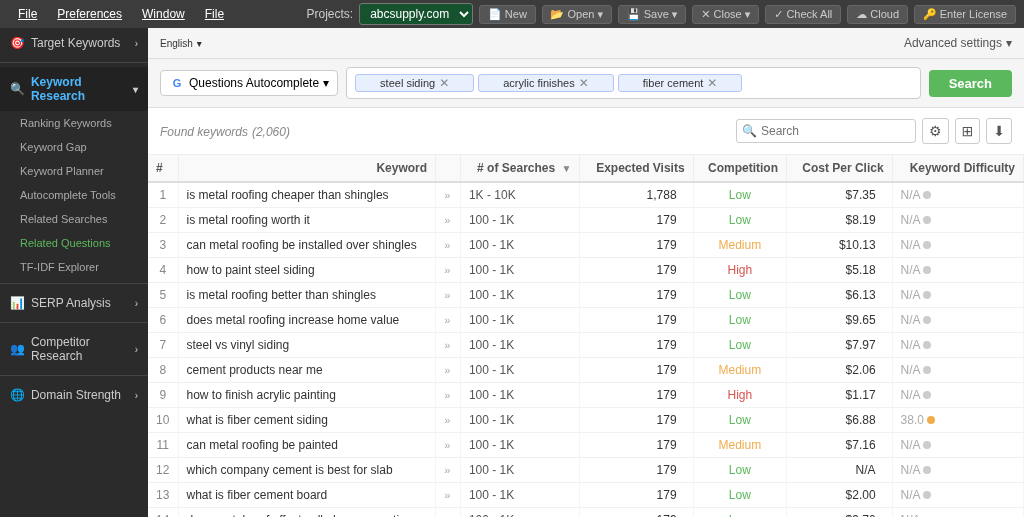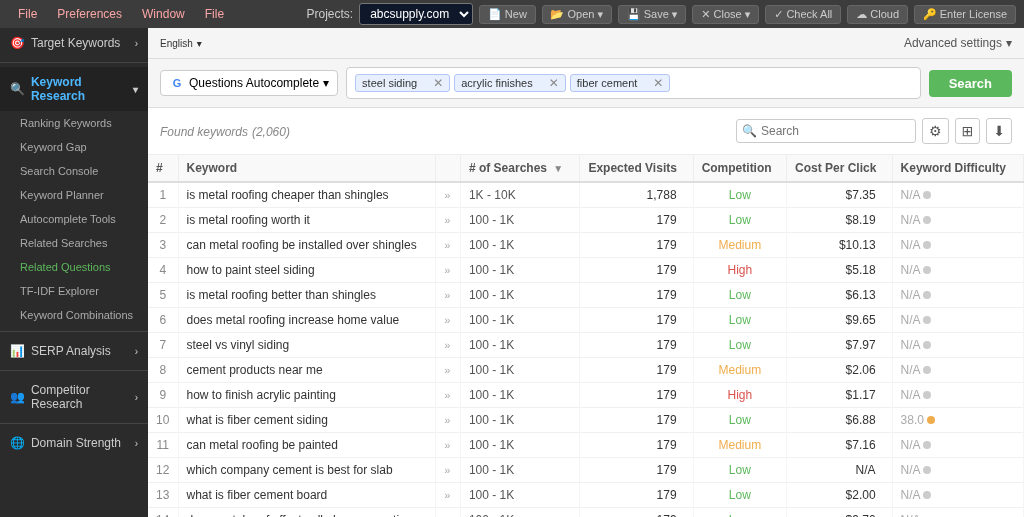--- a/index.html
+++ b/index.html
@@ -11,31 +11,32 @@
       color: #ccc;
       display: flex;
       align-items: center;
       padding: 0 8px;
       height: 28px;
       font-size: 12px;
     }
     .menu-bar .menu-item {
       padding: 4px 10px;
       cursor: pointer;
-      color: #fca5a5;
+      color: #ffffff;
+      text-decoration: underline;
     }
     .menu-bar .projects-section {
       margin-left: auto;
       display: flex;
       align-items: center;
       gap: 6px;
     }
     .projects-label { color: #ccc; }
     .projects-select {
-      background: #0f172a;
+      background: #14532d;
       color: #fff;
       border: 1px solid #777;
       padding: 2px 6px;
       font-size: 12px;
       border-radius: 3px;
     }
     .toolbar-btn {
       background: #555;
       color: #ccc;
       border: 1px solid #666;
@@ -173,24 +174,24 @@
       padding: 4px 8px;
       flex: 1;
       min-height: 32px;
     }
     .tag {
       display: flex;
       align-items: center;
       background: #e8f0fe;
       border: 1px solid #b3c6f7;
       border-radius: 3px;
-      padding: 2px 6px;
+      padding: 2px 24px;
       font-size: 11px;
       color: #333;
-      gap: 16px;
+      gap: 4px;
     }
     .tag .tag-remove {
       cursor: pointer;
       color: #888;
       font-size: 12px;
       line-height: 1;
     }
     .search-btn {
       background: #5cb85c;
       color: #fff;
@@ -268,21 +269,21 @@
     }
     thead th {
       padding: 6px 8px;
       text-align: left;
       color: #555;
       font-weight: 600;
       border-right: 1px solid #eee;
       white-space: nowrap;
     }
     thead th:first-child { width: 30px; }
-    thead th.sortable { cursor: pointer; }
+    thead th.sortable { cursor: pointer; text-align: right; }
     thead th .sort-arrow { margin-left: 3px; color: #888; font-size: 10px; }
     tbody tr { border-bottom: 1px solid #f0f0f0; }
     tbody td {
       padding: 5px 8px;
       color: #333;
       border-right: 1px solid #f5f5f5;
       white-space: nowrap;
     }
     tbody td.row-num { color: #888; text-align: center; width: 30px; }
     tbody td.keyword-cell { color: #333; max-width: 240px; }
@@ -335,27 +336,25 @@
     <div class="sidebar-divider"></div>
 
     <div class="sidebar-group-header">
       <span>🔍</span>
       <span>Keyword Research</span>
       <span class="arrow">▾</span>
     </div>
 
     <div class="sidebar-sub-item">Ranking Keywords</div>
     <div class="sidebar-sub-item">Keyword Gap</div>
-    <div class="sidebar-sub-item">Search Console</div>
     <div class="sidebar-sub-item">Keyword Planner</div>
     <div class="sidebar-sub-item">Autocomplete Tools</div>
     <div class="sidebar-sub-item">Related Searches</div>
     <div class="sidebar-sub-item active-green">Related Questions</div>
     <div class="sidebar-sub-item">TF-IDF Explorer</div>
-    <div class="sidebar-sub-item">Keyword Combinations</div>
 
     <div class="sidebar-divider"></div>
 
     <div class="sidebar-top-item">
       <span>📊</span>
       <span>SERP Analysis</span>
       <span class="arrow">›</span>
     </div>
 
     <div class="sidebar-divider"></div>

